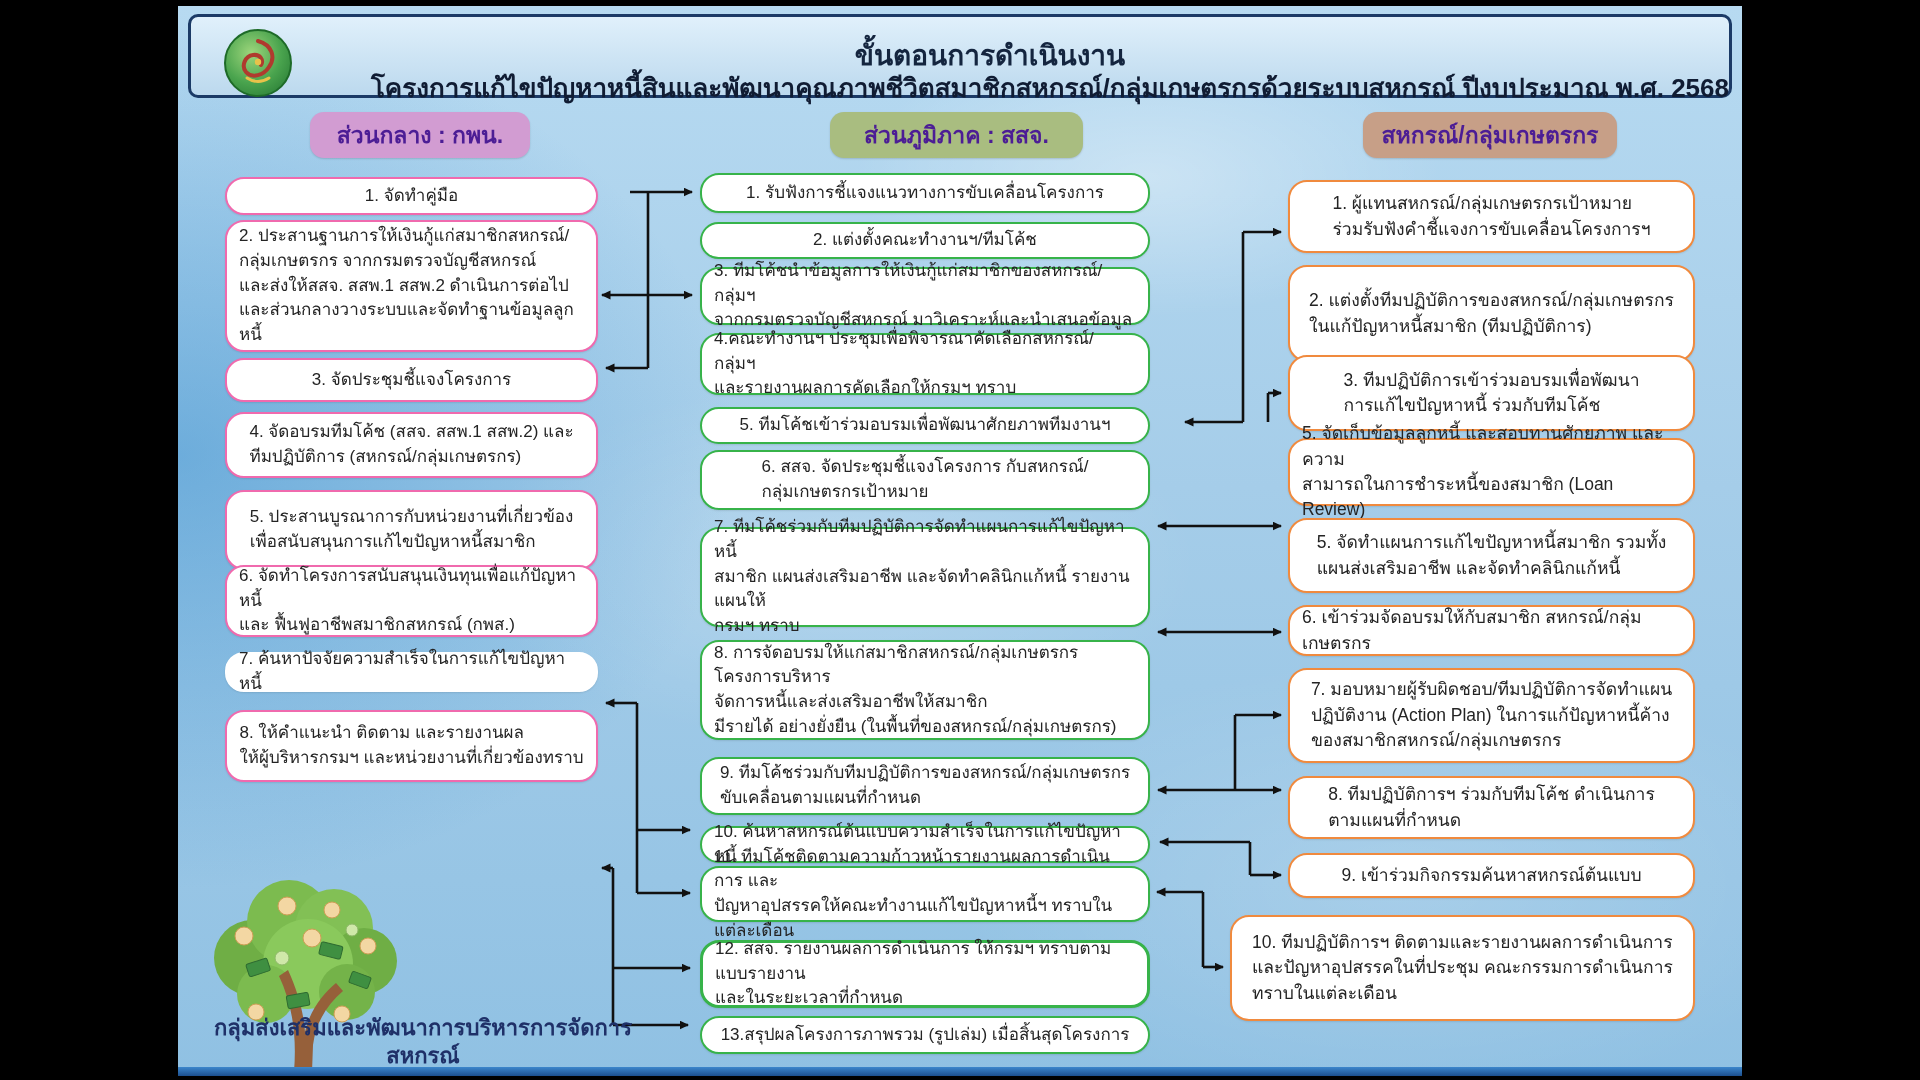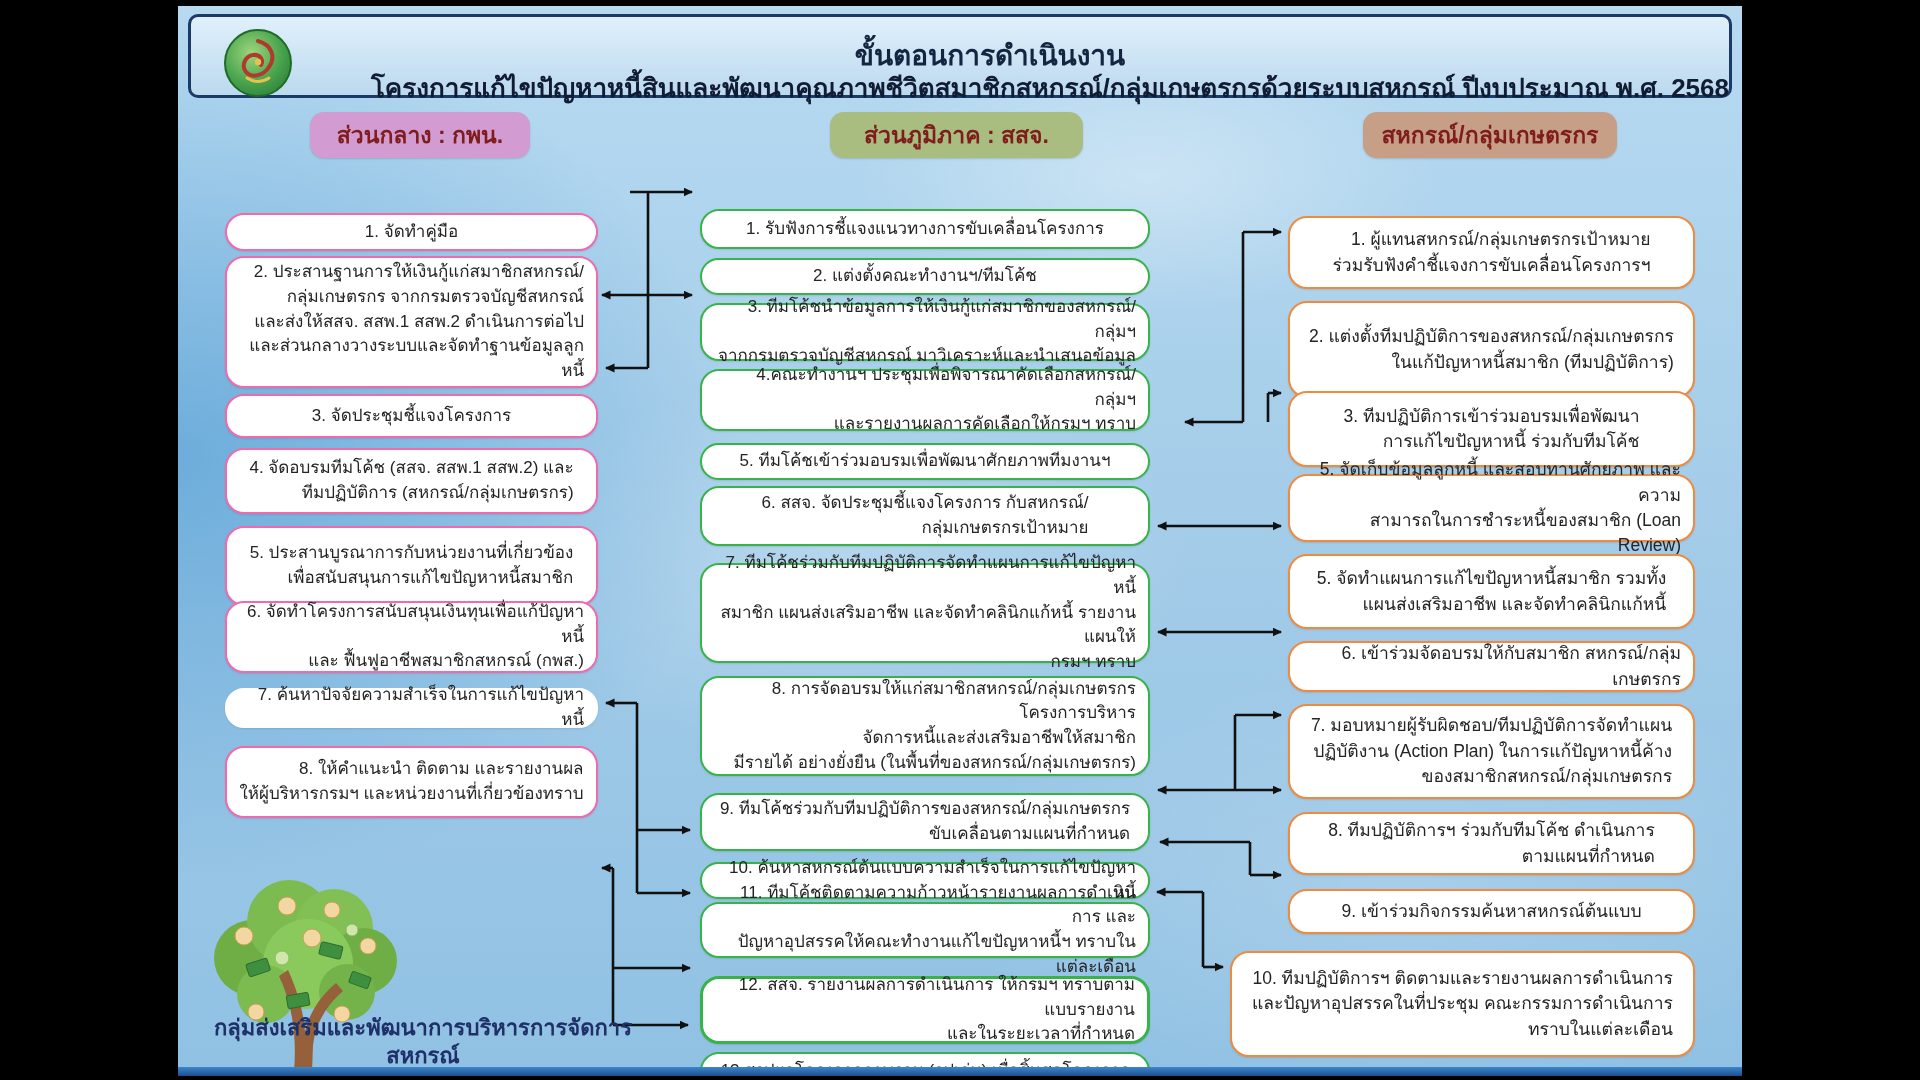--- a/index.html
+++ b/index.html
@@ -26,33 +26,32 @@
     font-size:28px; font-weight:bold; color:#14253f; white-space:nowrap;margin-left:30px;
   }
   .subtitle {
     position:absolute; left:0; top:50px; width:100%; text-align:right;
     font-size:26px; font-weight:bold; color:#101c33; white-space:nowrap;
   }
   .logo { position:absolute; left:32px; top:11px; width:70px; height:70px; }
   .colhead {
     position:absolute; top:106px; height:46px; border-radius:14px;
     display:flex; align-items:center; justify-content:center;
-    font-size:23px; font-weight:bold; color:#7f1d1d; white-space:nowrap;
+    font-size:23px; font-weight:bold; color:#4c1d95; white-space:nowrap;
     box-shadow:0 1px 2px rgba(0,0,0,.15);
   }
   .ch-c { left:132px;  width:220px; background:#d29cd2; }
   .ch-r { left:652px;  width:253px; background:#a9bd80; }
   .ch-o { left:1185px; width:254px; background:#c79f87; }
   .bx {
     position:absolute; background:#fff; border-radius:19px;
     display:flex; align-items:center; justify-content:center;
-    text-align:right; white-space:pre-line;
+    text-align:left; white-space:pre-line;
     font-size:17px; line-height:1.45; color:#242424; padding:2px 12px;
     box-shadow:0 1px 2px rgba(0,0,0,.10);
-    margin-top:36px;
   }
   .c  { border:2.5px solid #f06aae; left:47px;  width:373px; }
   .g  { border:2.5px solid #37b34a; left:522px; width:450px; }
   .o  { border:2.5px solid #f08a3e; left:1110px; width:407px; font-size:17.5px; }
   .w  { border:2.5px solid #ffffff; }
   .gt { border-width:3.5px; }
   .connectors { position:absolute; left:0; top:0; width:1564px; height:1070px; pointer-events:none; }
   .footer {
     position:absolute; left:30px; top:1008px; width:430px; text-align:center;
     font-size:22px; font-weight:bold; color:#1f3068; line-height:28px; white-space:pre-line;

